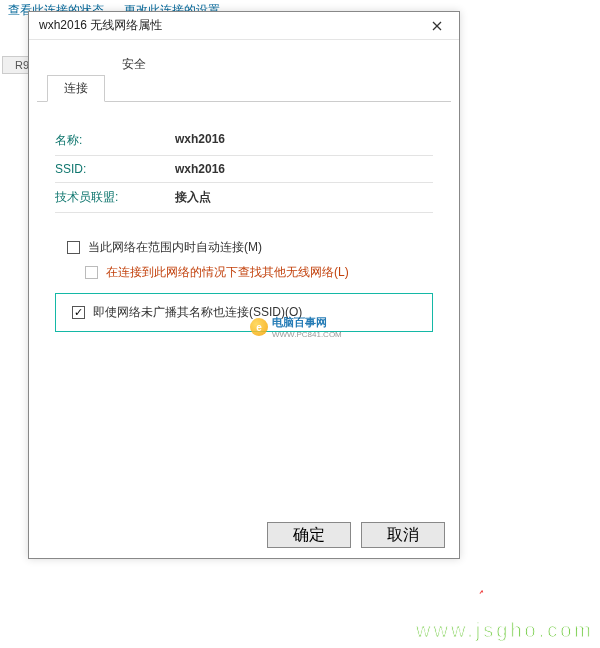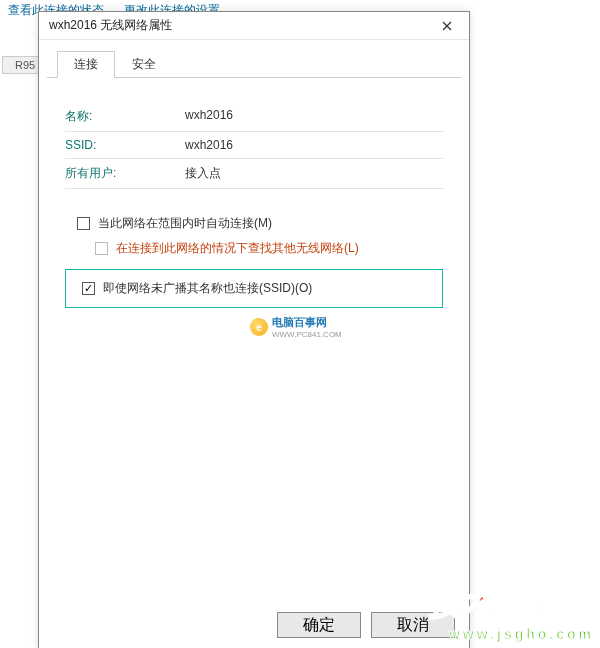--- a/index.html
+++ b/index.html
@@ -26,24 +26,24 @@
       left: 2px;
       top: 56px;
       color: #555;
       font-size: 11px;
       background: #f0f0f0;
       border: 1px solid #ccc;
       padding: 2px 12px;
     }
     .dialog {
       position: absolute;
-      left: 38px;
+      left: 28px;
       top: 11px;
       width: 432px;
-      height: 638px;
+      height: 548px;
       background: #fff;
       border: 1px solid #888;
       box-shadow: 0 0 8px rgba(0,0,0,0.15);
     }
     .titlebar {
       height: 28px;
       display: flex;
       align-items: center;
       padding: 0 10px;
       font-size: 12px;
@@ -69,33 +69,34 @@
       border-bottom: none;
       cursor: pointer;
       position: relative;
       top: 1px;
       color: #333;
     }
     .tab.active {
       border: 1px solid #ccc;
       border-bottom: 1px solid #fff;
       background: #fff;
+      margin-top: 24px;
     }
     .content {
       padding: 24px 26px;
     }
     .prop-row {
       display: flex;
       padding: 6px 0;
       border-bottom: 1px solid #e3e3e3;
       font-size: 12px;
       color: #333;
     }
     .prop-row .label { width: 120px; color: #0f766e; }
-    .prop-row .value { flex: 1; color: #333; }
+    .prop-row .value { flex: 1; color: #333; font-weight: bold; }
     .checkbox-group { margin-top: 22px; }
     .checkbox-row {
       display: flex;
       align-items: center;
       gap: 8px;
       padding: 4px 12px;
       font-size: 12px;
       color: #333;
     }
     .checkbox-row.indented { margin-left: 18px; color: #c2410c; }
@@ -157,22 +158,22 @@
       font-size: 32px;
       font-weight: 900;
       color: #ef4444;
       -webkit-text-stroke: 2px #fff;
       text-shadow: 0 0 3px #fff;
       font-style: italic;
       letter-spacing: 1px;
     }
     .watermark-jsgho .en {
       color: #58c21f;
-      font-size: 14px;
-      font-weight: bold;
+      font-size: 20px;
+      font-weight: normal;
       -webkit-text-stroke: 1px #fff;
       letter-spacing: 3px;
     }
   </style>
 </head>
 <body>
 
 <div class="bg-links">
   <span>查看此连接的状态</span>
   <span>更改此连接的设置</span>
@@ -198,21 +199,21 @@
   <div class="content">
     <div class="prop-row">
       <div class="label">名称:</div>
       <div class="value">wxh2016</div>
     </div>
     <div class="prop-row">
       <div class="label">SSID:</div>
       <div class="value">wxh2016</div>
     </div>
     <div class="prop-row">
-      <div class="label">所有用户:</div>
+      <div class="label">技术员联盟:</div>
       <div class="value">接入点</div>
     </div>
 
     <div class="checkbox-group">
       <div class="checkbox-row">
         <div class="checkbox"></div>
         <span>当此网络在范围内时自动连接(M)</span>
       </div>
       <div class="checkbox-row indented">
         <div class="checkbox disabled"></div>

